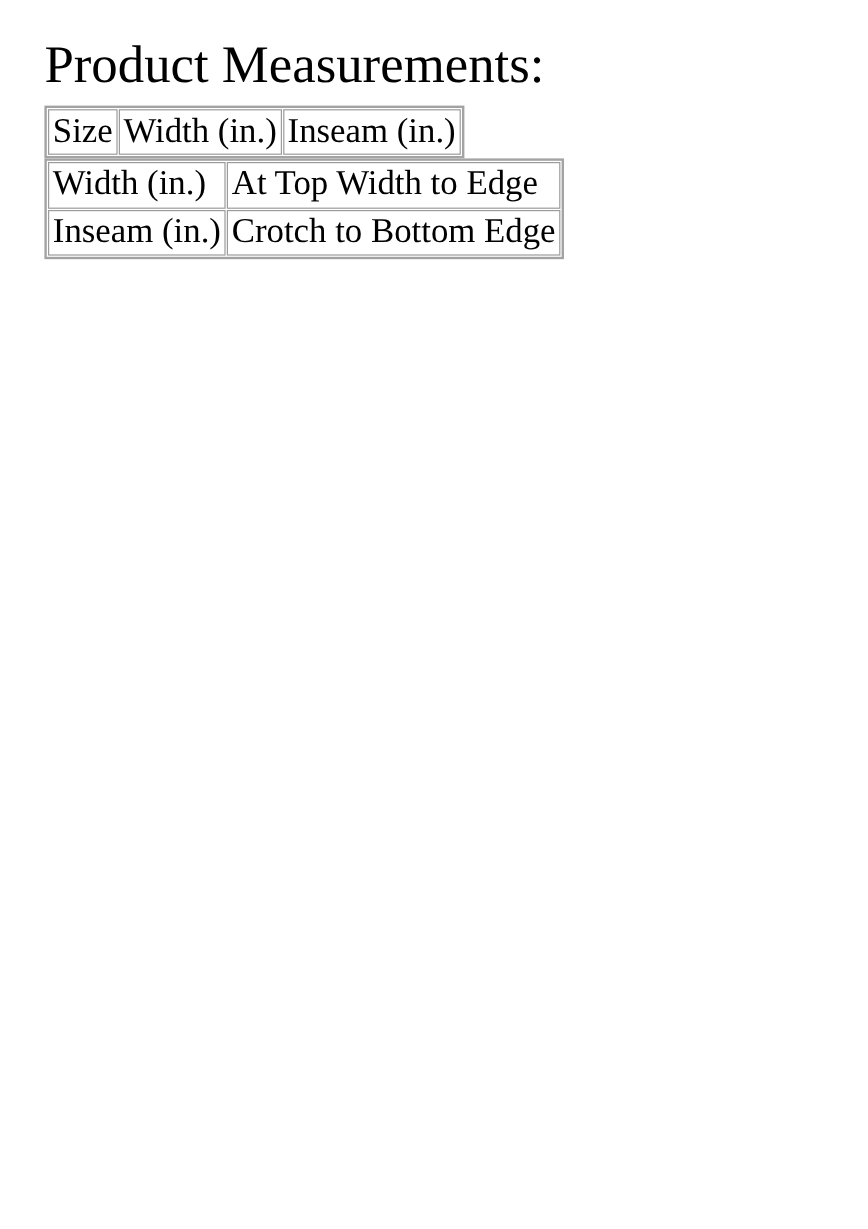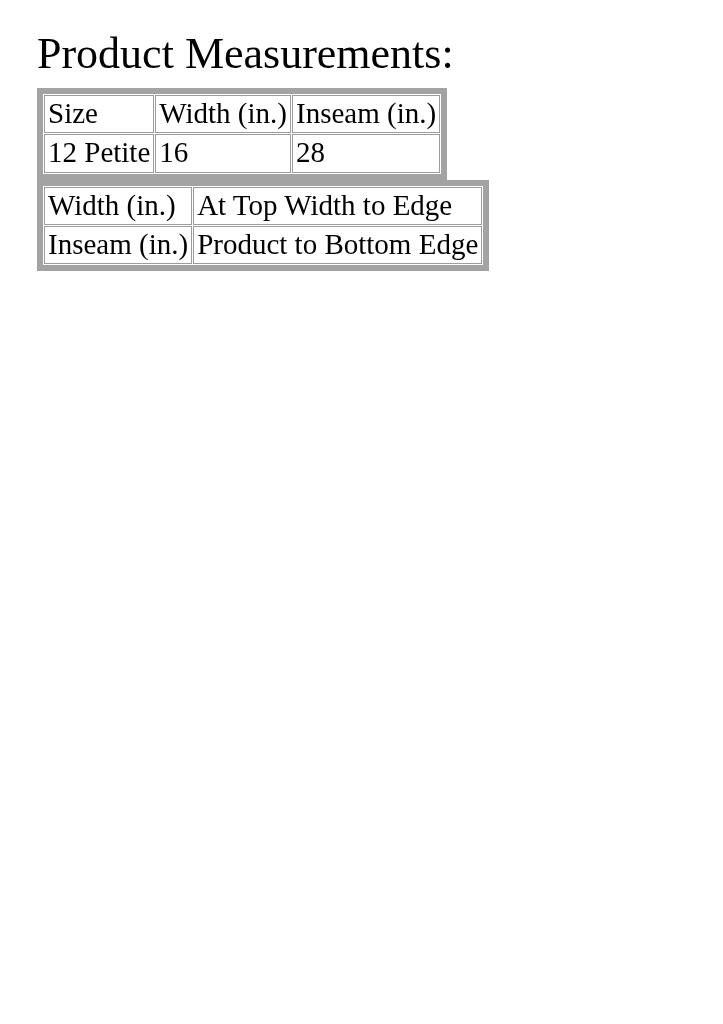--- a/index.html
+++ b/index.html
@@ -24,21 +24,21 @@
     margin: 0 0 11px 0;
     color: #000000;
   }
   h1.section-title.second {
     margin-top: 93px;
     margin-bottom: 12px;
   }
   table.data-table {
     border-collapse: separate;
     border-spacing: 1px;
-    border: 6px solid #a3a3a3;
+    border: 2px solid #a3a3a3;
     background: #ffffff;
   }
   table.data-table td {
     border: 1px solid #9c9c9c;
     font-size: 29px;
     line-height: 1.15;
     padding: 1px 3px 2px 3px;
     white-space: nowrap;
     color: #000000;
     background: #ffffff;
@@ -51,35 +51,30 @@
 
   <h1 class="section-title">Product Measurements:</h1>
 
   <table class="data-table">
     <tbody>
       <tr>
         <td>Size</td>
         <td>Width (in.)</td>
         <td>Inseam (in.)</td>
       </tr>
-      <tr>
-        <td>12 Petite</td>
-        <td>16</td>
-        <td>28</td>
-      </tr>
     </tbody>
   </table>
 
 
   <table class="data-table">
     <tbody>
       <tr>
         <td>Width (in.)</td>
         <td>At Top Width to Edge</td>
       </tr>
       <tr>
         <td>Inseam (in.)</td>
-        <td>Product to Bottom Edge</td>
+        <td>Crotch to Bottom Edge</td>
       </tr>
     </tbody>
   </table>
 
 </div>
 
 </body></html>

